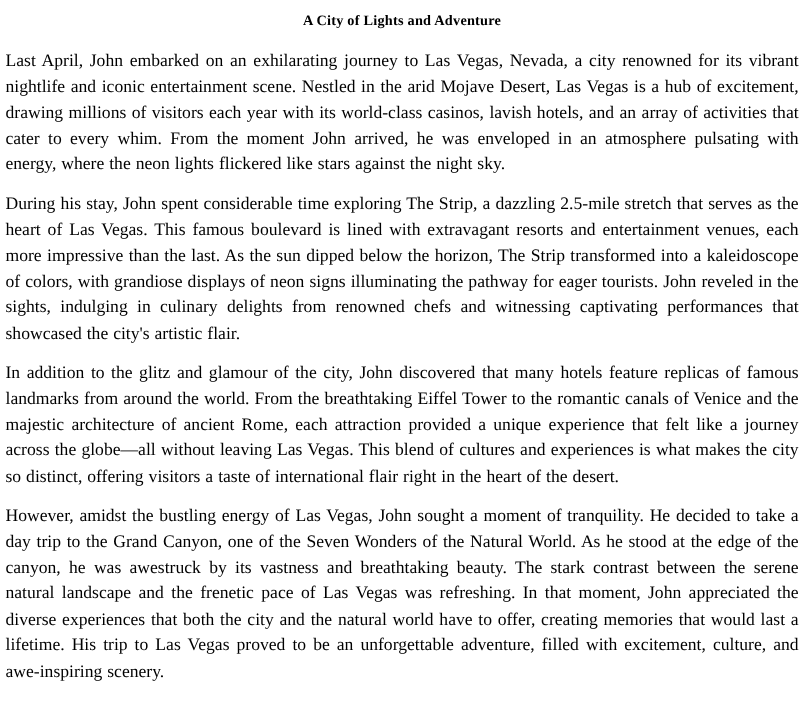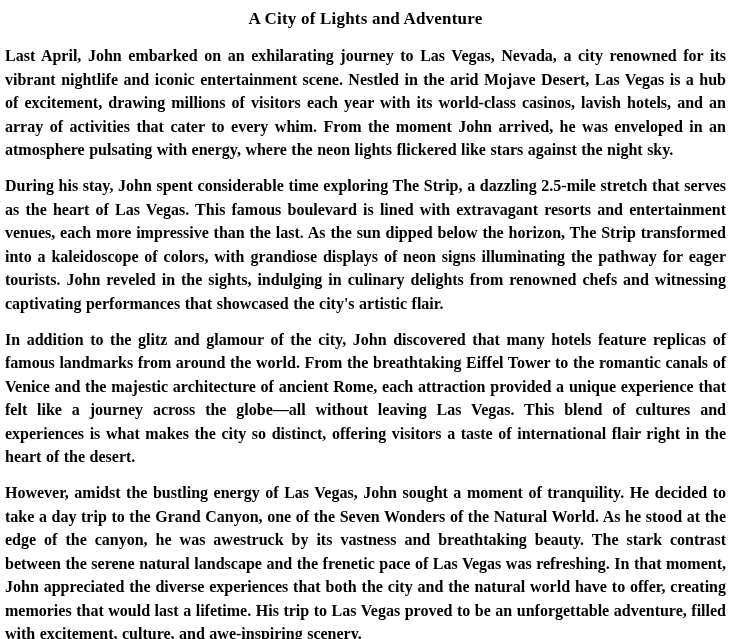--- a/index.html
+++ b/index.html
@@ -11,33 +11,32 @@
   body {
     width: 731px;
     height: 639px;
     box-sizing: border-box;
     padding: 4px 5px 0 5px;
     font-family: "Liberation Serif", serif;
     font-size: 16px;
     overflow: hidden;
   }
   .doc-title {
-    font-size: 17px;
+    font-size: 13px;
     font-weight: bold;
     text-align: center;
     line-height: 22px;
     margin: 4px 0 14px 0;
     letter-spacing: 0.2px;
   }
   .doc-paragraph {
     text-align: justify;
     line-height: 23.5px;
     margin: 0 0 12.5px 0;
     word-spacing: 0.5px;
-    font-weight: bold;
   }
 </style>
 </head>
 <body>
 
 <main>
   <h1 class="doc-title">A City of Lights and Adventure</h1>
 
   <p class="doc-paragraph">Last April, John embarked on an exhilarating journey to Las Vegas, Nevada, a city renowned for its vibrant nightlife and iconic entertainment scene. Nestled in the arid Mojave Desert, Las Vegas is a hub of excitement, drawing millions of visitors each year with its world-class casinos, lavish hotels, and an array of activities that cater to every whim. From the moment John arrived, he was enveloped in an atmosphere pulsating with energy, where the neon lights flickered like stars against the night sky.</p>
 

